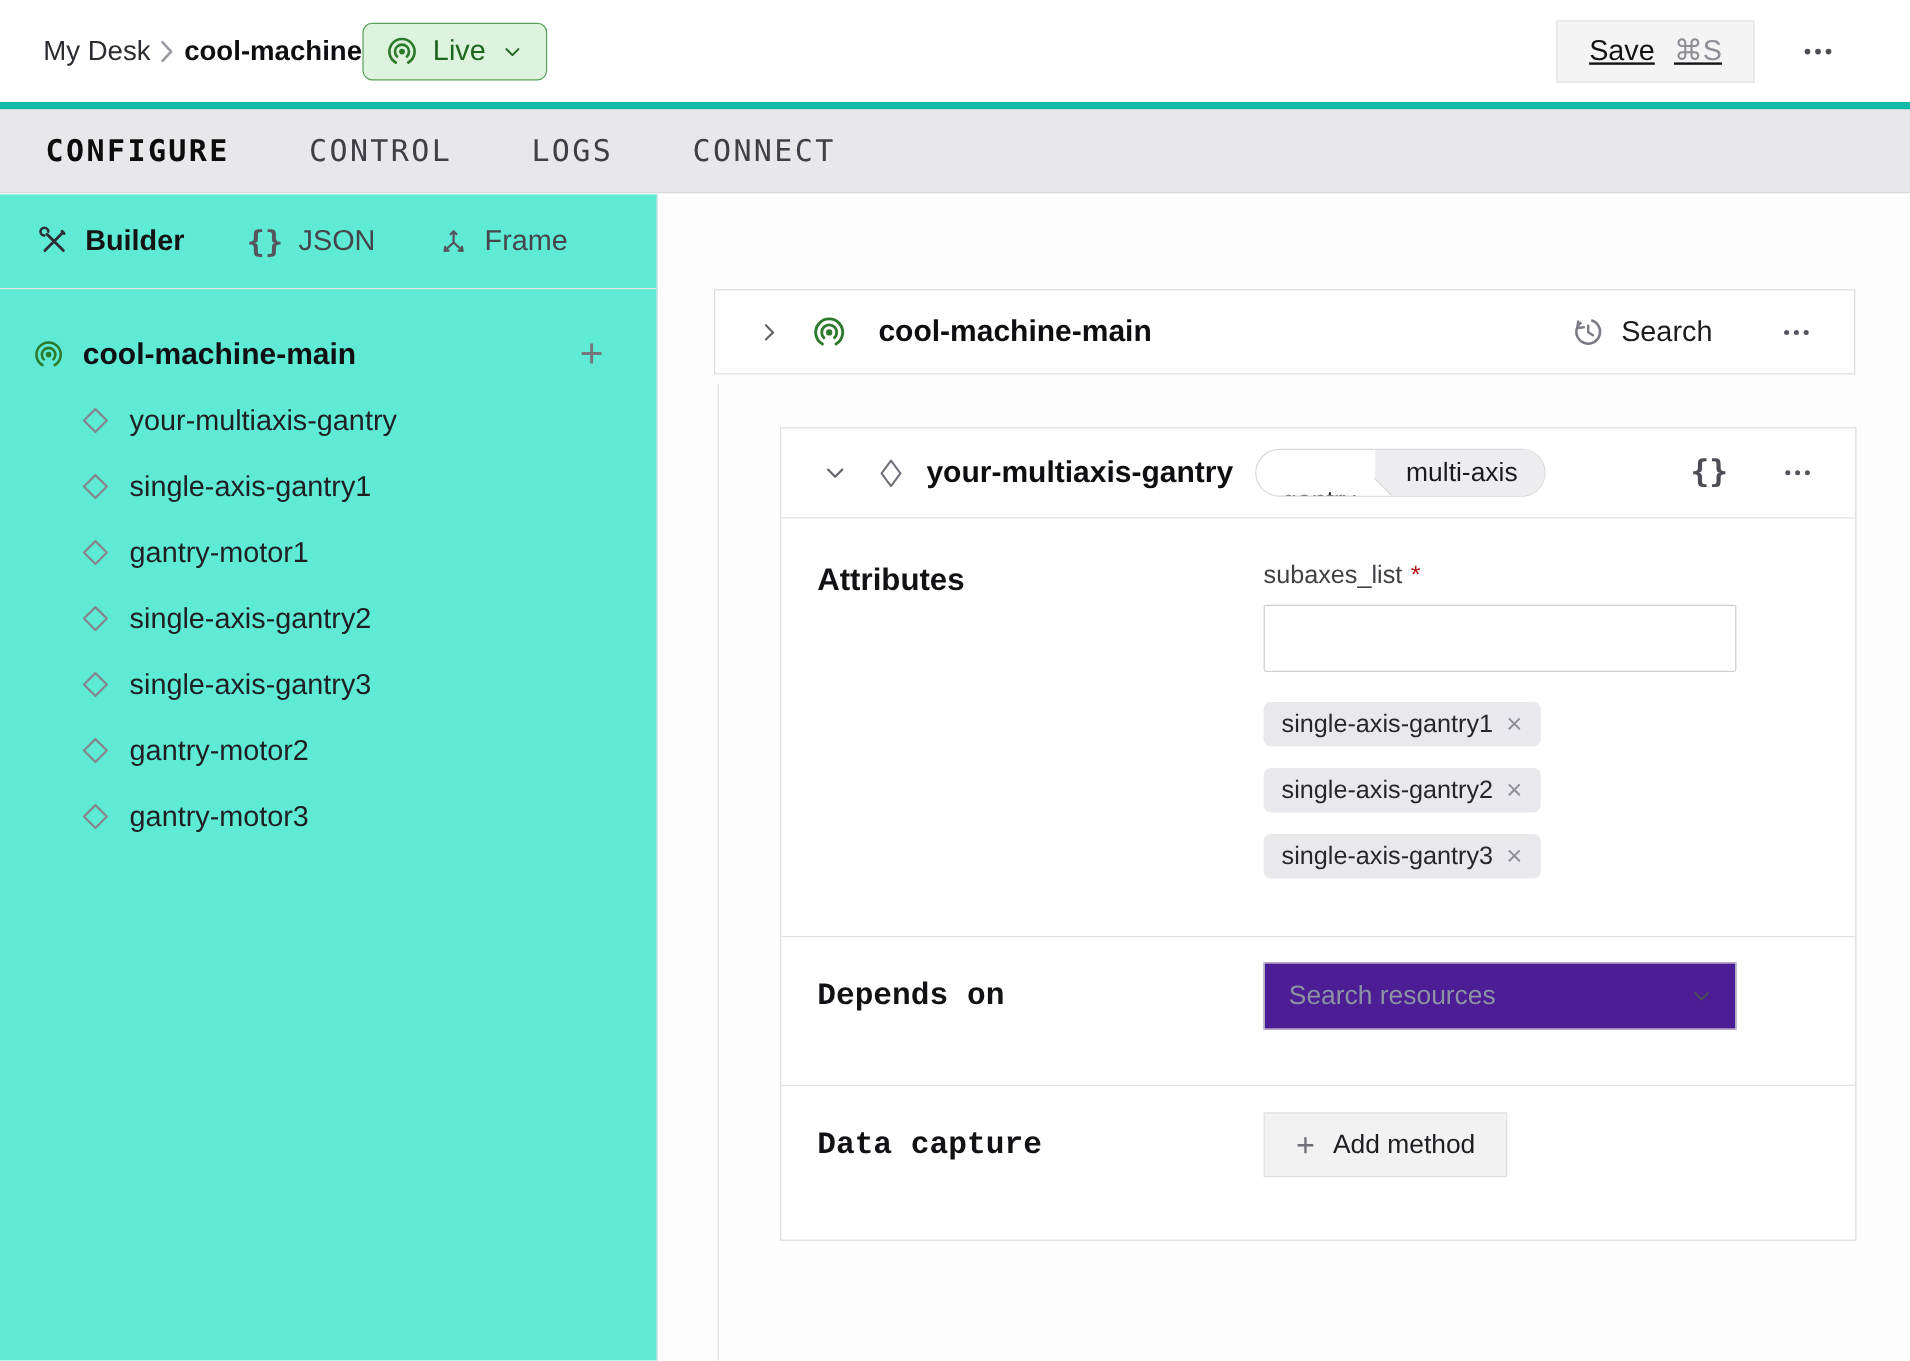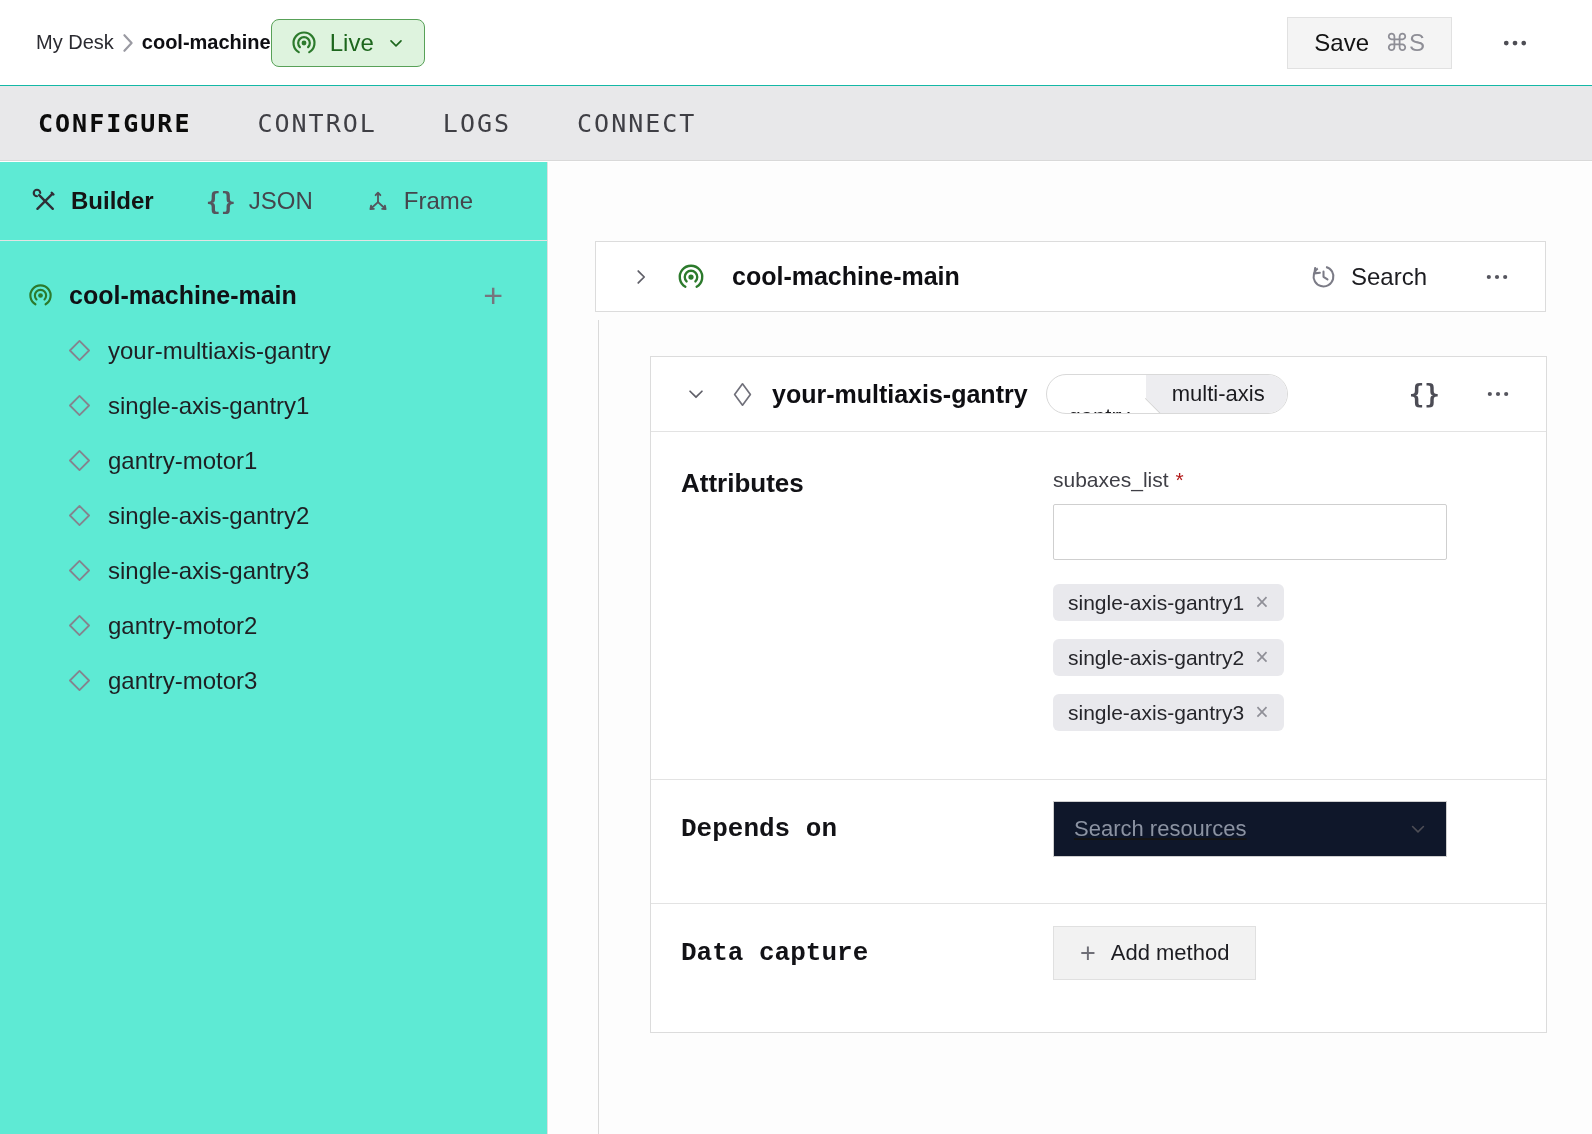--- a/index.html
+++ b/index.html
@@ -9,40 +9,40 @@
     font-family:"Liberation Sans",sans-serif;color:#141414;background:#ffffff;
   }
   svg{display:block;}
   button{font-family:inherit;cursor:pointer;}
 
   
   .topbar{
     position:absolute;left:0;top:0;width:1592px;height:85px;
     display:flex;align-items:center;padding:0 58px 0 36px;background:#fff;
   }
-  .crumbs{display:flex;align-items:center;gap:6px;font-size:20px;justify-content:center;}
+  .crumbs{display:flex;align-items:center;gap:6px;font-size:23px;justify-content:center;}
   .crumb-parent{color:#2b2b31;}
   .crumb-current{font-weight:700;color:#0e0e12;}
   .live-badge{
     display:inline-flex;align-items:center;gap:12px;
     height:48px;padding:0 18px;background:#def3de;border:1px solid #58a158;
     border-radius:8px;color:#1d661d;font-size:24px;
   }
-  .topbar-right{margin-left:auto;display:flex;gap:44px;}
+  .topbar-right{margin-left:auto;display:flex;gap:34px;text-decoration:underline;}
   .save-btn{
     display:inline-flex;align-items:center;gap:16px;height:52px;padding:0 26px;
     background:#f4f4f4;border:1px solid #e1e1e1;font-size:24px;color:#131313;
   }
   .save-kbd{color:#8e8e96;}
   .icon-btn{background:none;border:none;padding:4px;display:inline-flex;align-items:center;}
 
   
   .tabbar{
     position:absolute;left:0;top:85px;width:1592px;height:76px;
-    background:#e8e8ea;border-top:1px solid #14b8a6;border-bottom:1px solid #d9d9d9;
+    background:#e8e8ea;border-top:6px solid #14b8a6;border-bottom:1px solid #d9d9d9;
     display:flex;align-items:center;gap:62px;padding:0 36px;
     font-family:"DejaVu Sans Mono","Liberation Mono",monospace;
     font-size:25px;letter-spacing:2px;
   }
   .tab{background:none;border:none;padding:6px 2px;color:#3f3f45;letter-spacing:inherit;
        font-family:inherit;font-size:inherit;}
   .tab.active{font-weight:700;color:#0c0c0c;}
 
   
   .sidebar{
@@ -111,22 +111,22 @@
                  resize:none;background:#fff;font:inherit;padding:8px 10px;}
   .chips{margin-top:20px;display:flex;flex-direction:column;align-items:flex-start;gap:18px;}
   .chip{display:inline-flex;align-items:center;gap:11px;height:37px;padding:0 15px;
         background:#e9e9ed;border-radius:6px;font-size:21px;color:#26262b;}
   .chip-x{background:none;border:none;color:#8f8f97;font-size:23px;line-height:1;padding:0;}
   .show-more{margin-top:36px;display:inline-flex;align-items:center;gap:13px;height:53px;
              padding:0 24px;background:#f2f2f2;border:1px solid #e2e2e2;font-size:22px;color:#1d1d22;}
 
   .sec-depends{padding:21px 30px 46px;align-items:flex-start;}
   .sec-depends .sec-h,.sec-data .sec-h{align-self:center;font-family:Liberation Mono, monospace;}
-  .select{width:394px;height:56px;border:1px solid #cfcfcf;background:#0f172a;
-          display:flex;align-items:center;justify-content:space-between;padding:0 18px 0 20px;text-decoration:underline;}
+  .select{width:394px;height:56px;border:1px solid #cfcfcf;background:#4c1d95;
+          display:flex;align-items:center;justify-content:space-between;padding:0 18px 0 20px;}
   .select-placeholder{font-size:22px;color:#8c93a2;}
 
   .sec-data{padding:22px 30px 52px;align-items:flex-start;}
   .add-method{display:inline-flex;align-items:center;gap:15px;height:54px;padding:0 26px;
               background:#f2f2f2;border:1px solid #e0e0e0;font-size:22px;color:#1d1d22;}
   .plus-glyph{font-size:27px;font-weight:400;color:#6f6f77;line-height:1;}
 </style>
 </head>
 <body>
 

